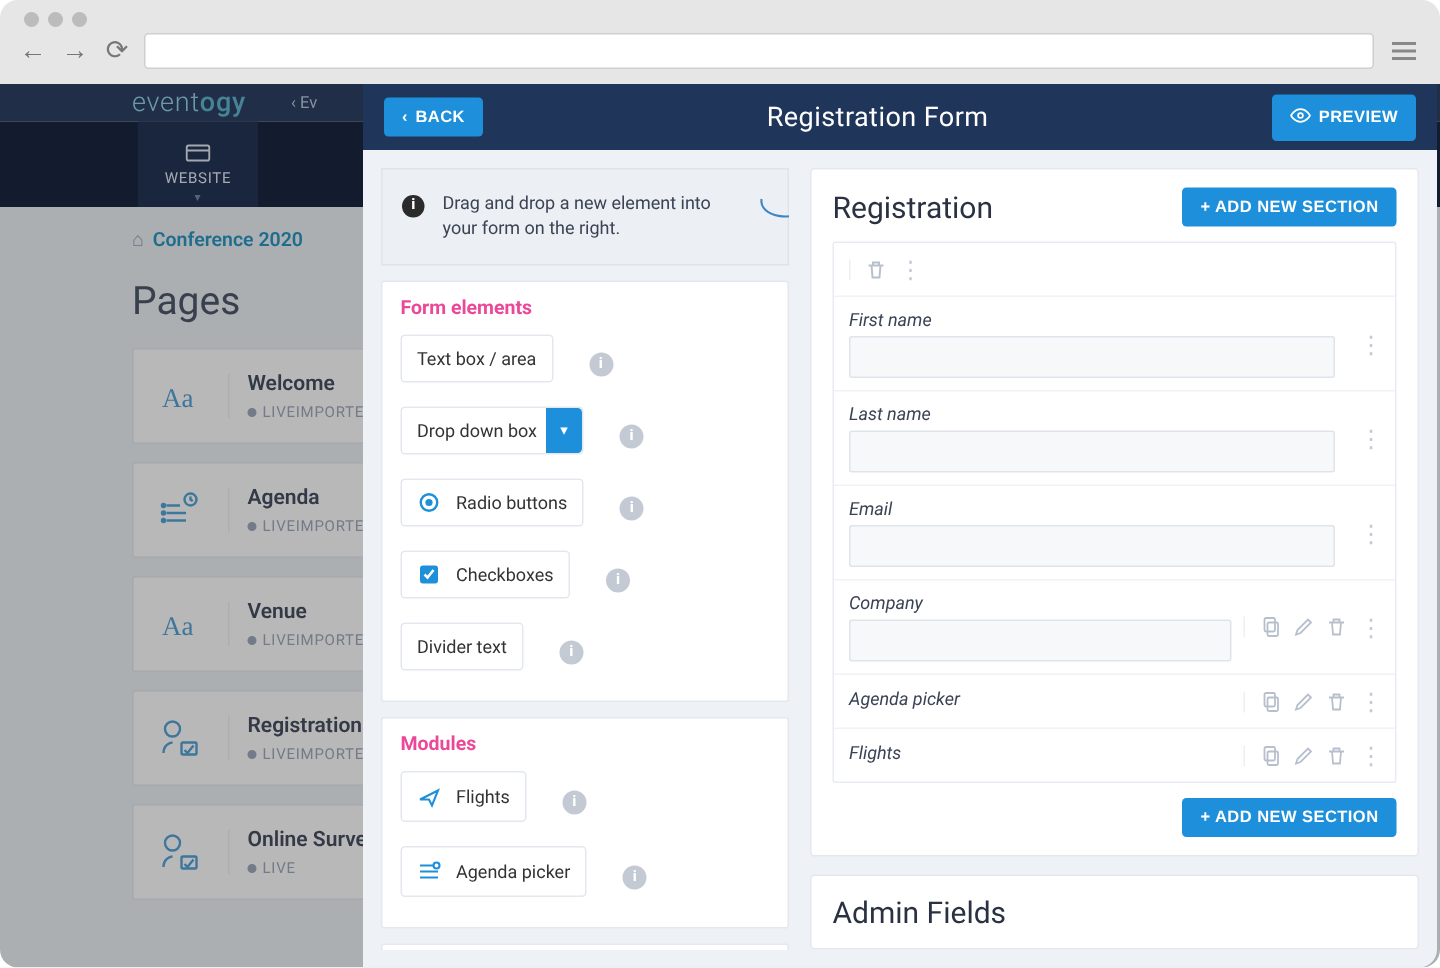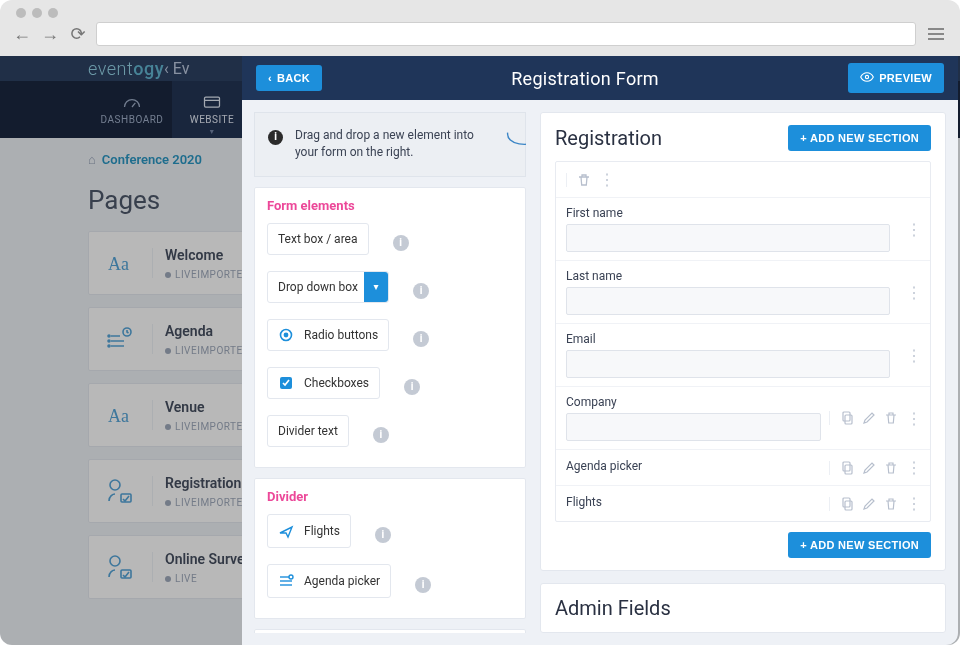--- a/index.html
+++ b/index.html
@@ -55,21 +55,21 @@
     padding: 0 14px 0 88px;
     color: #52a5c1;
   }
   .brand {
     font-weight: 500;
     font-size: 18px;
     letter-spacing: .5px;
     color: #59b2cf;
   }
   .brand .lt { color:#8fd2e6; font-weight:300;}
-  .crumb-back { font-size: 16px; color:#b8c6dd;}
+  .crumb-back { margin-left: 30px; font-size: 11px; color:#b8c6dd;}
   .tab-strip {
     height: 57px;
     background: #0c1a34;
     display:flex;
     padding-left: 92px;
   }
   .tab {
     width: 80px;
     display:flex; flex-direction:column; align-items:center; justify-content:center;
     font-size: 10px; color:#9aa9c4; letter-spacing:.5px;
@@ -226,21 +226,21 @@
   .section-row {
     display:flex; align-items:center; padding: 8px 10px;
     border-bottom:1px solid #f0f2f6;
   }
   .section-row:last-child { border-bottom:none; }
   .section-head { font-weight:700; font-size:13px; color:#2d3443; }
   .drag-dots {
     width:14px; color:#c3cad6; font-size:16px; letter-spacing:-2px;
     cursor:grab; user-select:none; margin-left:8px;
   }
-  .field-block { flex:1; padding-right:8px; }
+  .field-block { flex:1; padding-right:8px;font-style:italic; }
   .field-label { font-size:12px; color:#3a4254; margin-bottom:4px; }
   .field-input {
     height:28px; background:#f7f8fa; border:1px solid #dfe3ea; border-radius:2px; width:100%;
   }
   .row-actions {
     display:flex; gap:8px; color:#b7bfcd; font-size:14px;
     border-left:1px solid #eceff4; padding-left:10px;
   }
   .row-actions span { cursor:pointer; }
   .row-actions svg { width:14px; height:14px; display:block; }
@@ -270,27 +270,20 @@
 </div>
 
 <div class="app-shell">
   <div class="top-band">
     <span class="brand">
       <span class="lt">event</span>ogy
     </span>
     <span class="crumb-back">‹ <span>Ev</span></span>
   </div>
   <div class="tab-strip">
-    <div class="tab">
-      <svg viewBox="0 0 24 16">
-          <path fill="none" stroke="currentColor" stroke-width="1.5" d="M3 14a9 9 0 0 1 18 0"></path>
-          <path stroke="currentColor" stroke-width="1.5" d="M12 14l4-5"></path>
-        </svg>
-      <span>DASHBOARD</span>
-    </div>
     <div class="tab active">
       <svg viewBox="0 0 24 16">
           <rect x="3" y="2" width="18" height="12" rx="1.5" fill="none" stroke="currentColor" stroke-width="1.5"></rect>
           <line x1="3" y1="6" x2="21" y2="6" stroke="currentColor" stroke-width="1.5"></line>
         </svg>
       <span>WEBSITE</span>
       <span class="chev">▾</span>
     </div>
   </div>
   <div class="content-row">
@@ -468,21 +461,21 @@
 
         <div class="pi-wrap" style="margin-bottom:0;">
           <div class="palette-item">
             <span>Divider text</span>
           </div>
           <span class="row-info">i</span>
         </div>
       </div>
 
       <div class="panel">
-        <div class="panel-head">Divider</div>
+        <div class="panel-head">Modules</div>
         <div class="pi-wrap">
           <div class="palette-item">
             <span class="pi-ico">
               <svg width="16" height="16" viewBox="0 0 16 16">
                   <path fill="none" stroke="#1d8fdb" stroke-width="1.4" d="M2 10l12-6-4 10-2-4-6 0z"></path>
                 </svg>
             </span>
             <span>Flights</span>
           </div>
           <span class="row-info">i</span>

